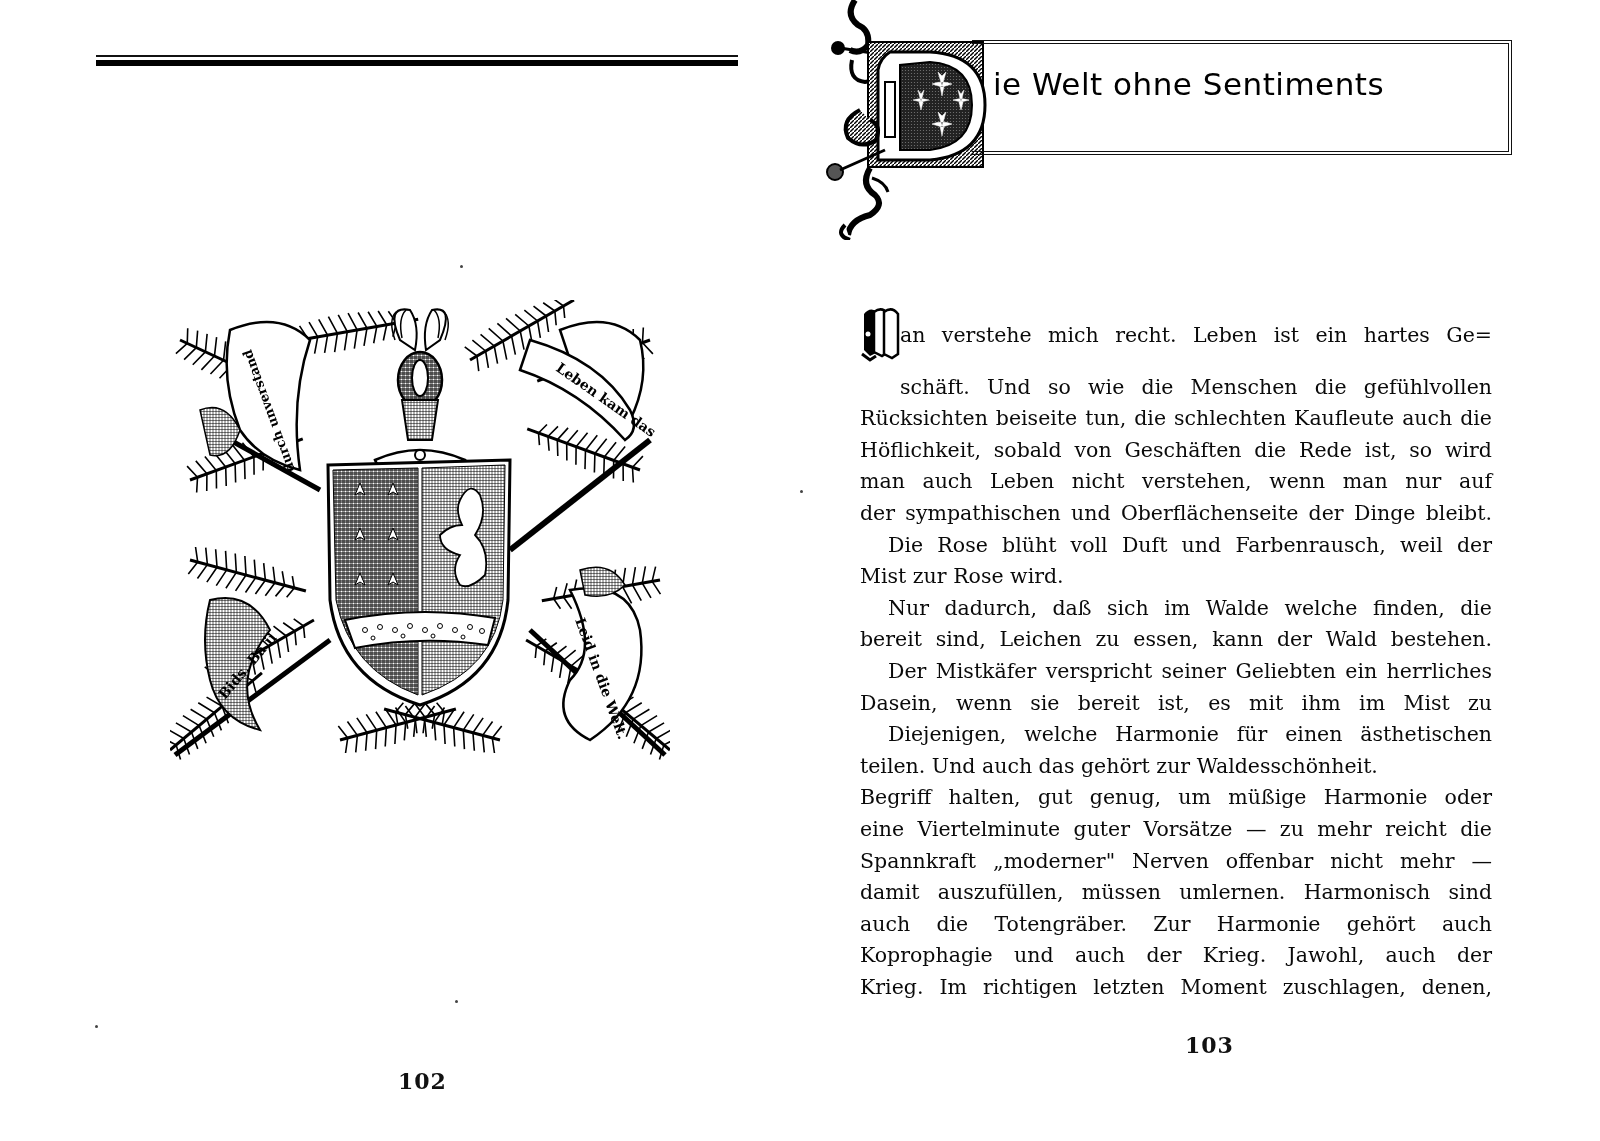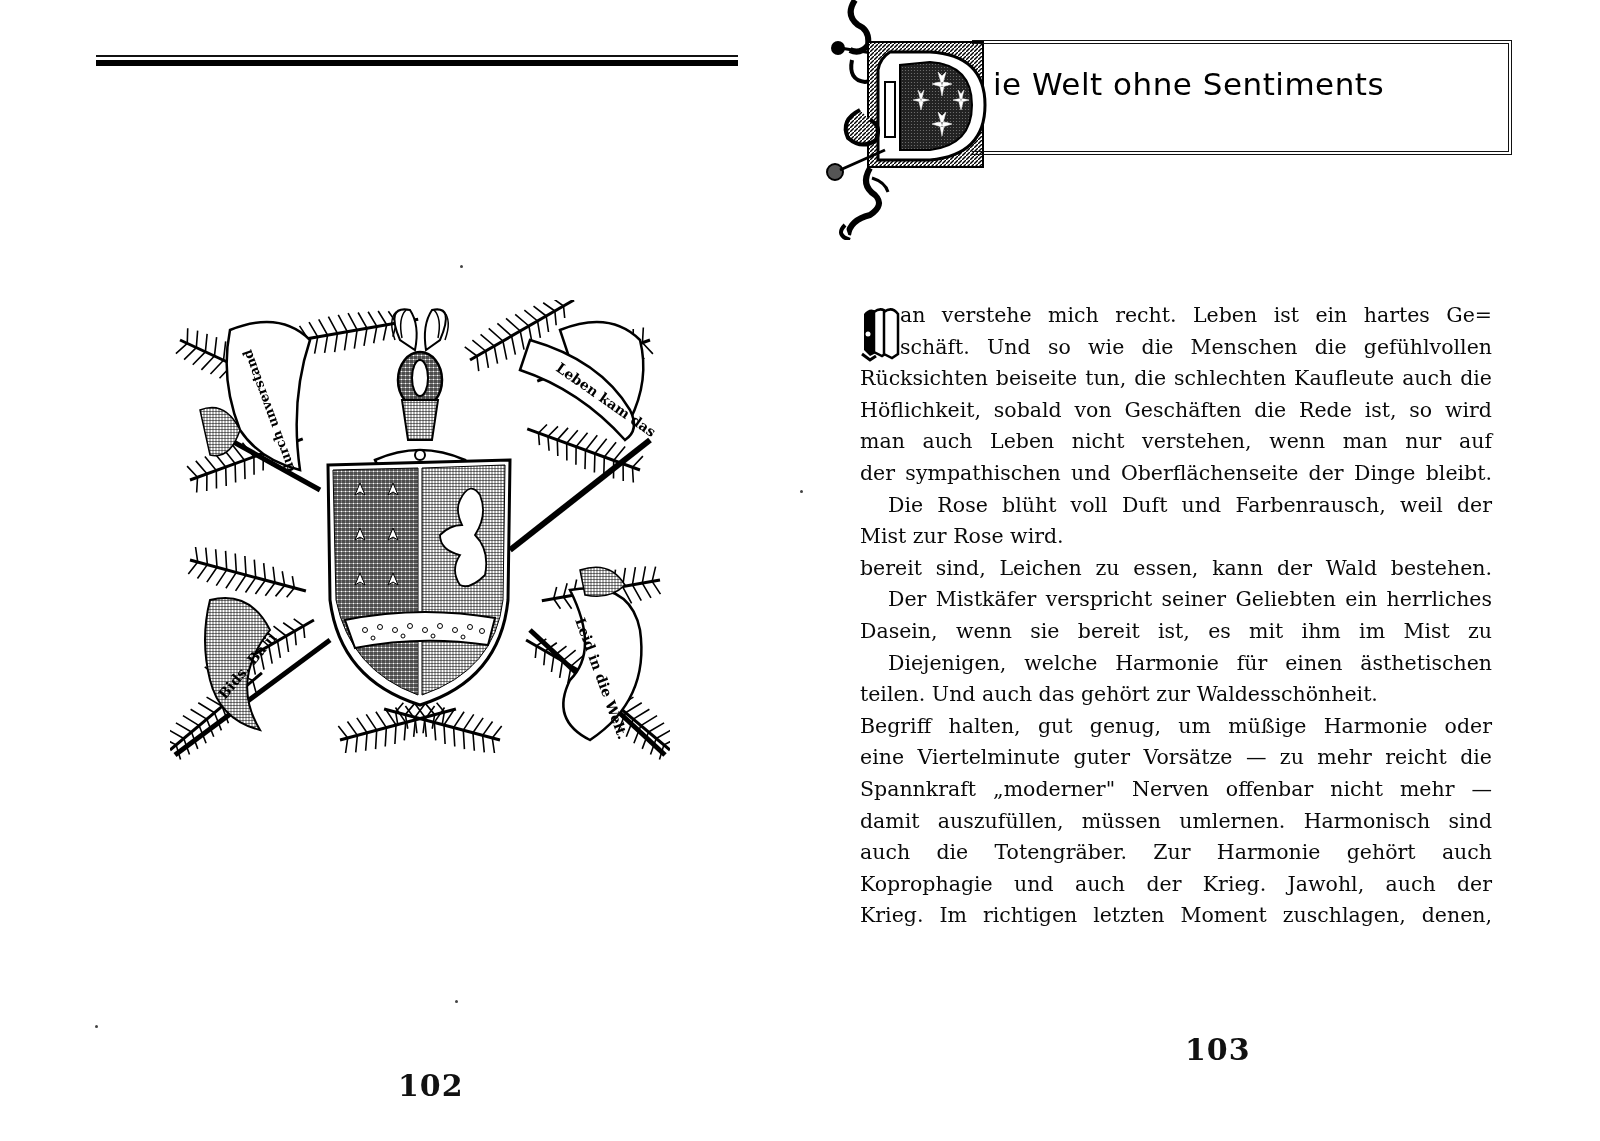--- a/index.html
+++ b/index.html
@@ -14,21 +14,21 @@
   
   .top-rule { position: absolute; left: 96px; top: 55px; width: 642px; }
   .top-rule .thin { height: 2px; background: #111; margin-bottom: 3px; }
   .top-rule .thick { height: 6px; background: #000; }
 
   
   .emblem { position: absolute; left: 170px; top: 300px; width: 500px; height: 460px; }
   .emblem svg { width: 100%; height: 100%; display: block; }
 
   .page-number {
-    position: absolute; font-family: "DejaVu Serif", serif; font-size: 30px;
+    position: absolute; font-family: "DejaVu Serif", serif; font-size: 22px;
     font-weight: bold; letter-spacing: 1px; color: #111;
   }
   .pn-left { left: 398px; top: 1068px; }
   .pn-right { left: 395px; top: 1032px; }
 
   
   .title-block { position: absolute; left: 0; top: 0; width: 810px; height: 240px; }
   .ornament { position: absolute; left: 0; top: 0; width: 200px; height: 240px; }
   .title-frame {
     position: absolute; left: 182px; top: 40px; width: 540px; height: 115px;
@@ -42,21 +42,21 @@
 
   
   .body-text {
     position: absolute; left: 70px; top: 300px; width: 632px;
     font-family: "DejaVu Serif", serif; font-size: 20.5px; line-height: 31.6px;
     color: #0a0a0a; text-align: justify;
   }
   .line { display: block; white-space: nowrap; text-align-last: justify; text-align: justify; height: 31.6px; }
   .line.last { text-align-last: left; }
   .line.indent { padding-left: 28px; }
-  .line.cap { padding-left: 40px; }
+  .line.cap { padding-left: 40px; margin-top: 20px; }
   .dropcap {
     position: absolute; left: 0px; top: 4px; width: 40px; height: 58px;
   }
   .dropcap svg { width: 100%; height: 100%; }
   .stray-dot { position: absolute; width: 3px; height: 3px; background: #444; border-radius: 50%; }
 </style>
 </head>
 <body>
 
 <div class="page page-left">
@@ -237,20 +237,21 @@
       </svg>
     </div>
     <span class="line cap">an verstehe mich recht. Leben ist ein hartes Ge=</span>
     <span class="line cap">schäft. Und so wie die Menschen die gefühlvollen</span>
     <span class="line">Rücksichten beiseite tun, die schlechten Kaufleute auch die</span>
     <span class="line">Höflichkeit, sobald von Geschäften die Rede ist, so wird</span>
     <span class="line">man auch Leben nicht verstehen, wenn man nur auf</span>
     <span class="line">der sympathischen und Oberflächenseite der Dinge bleibt.</span>
     <span class="line indent">Die Rose blüht voll Duft und Farbenrausch, weil der</span>
     <span class="line last">Mist zur Rose wird.</span>
+    <span class="line indent">Nur dadurch, daß sich im Walde welche finden, die</span>
     <span class="line">bereit sind, Leichen zu essen, kann der Wald bestehen.</span>
     <span class="line indent">Der Mistkäfer verspricht seiner Geliebten ein herrliches</span>
     <span class="line">Dasein, wenn sie bereit ist, es mit ihm im Mist zu</span>
     <span class="line indent">Diejenigen, welche Harmonie für einen ästhetischen</span>
     <span class="line last">teilen. Und auch das gehört zur Waldesschönheit.</span>
     <span class="line">Begriff halten, gut genug, um müßige Harmonie oder</span>
     <span class="line">eine Viertelminute guter Vorsätze — zu mehr reicht die</span>
     <span class="line">Spannkraft „moderner" Nerven offenbar nicht mehr —</span>
     <span class="line">damit auszufüllen, müssen umlernen. Harmonisch sind</span>
     <span class="line">auch die Totengräber. Zur Harmonie gehört auch</span>

